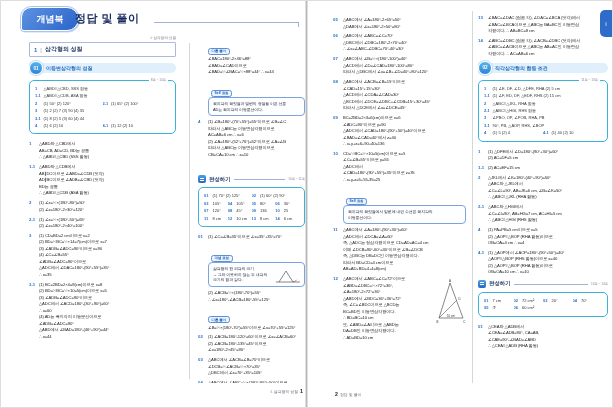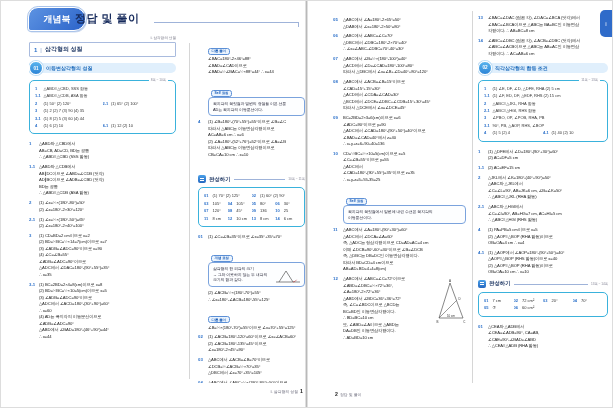--- a/index.html
+++ b/index.html
@@ -2,21 +2,21 @@
 <html><head>
 <meta charset="utf-8">
 <style>
   html,body{margin:0;padding:0;background:#e9e9e9;}
   .spread{position:relative;width:613px;height:408px;background:#fff;border:1px solid #ddd;
     box-sizing:border-box;font-family:"Liberation Sans","DejaVu Sans",sans-serif;overflow:hidden;}
   .gutter{position:absolute;left:304px;top:0;width:3px;height:408px;
     background:linear-gradient(90deg,#f2f2f2,#b9b9b9,#f2f2f2);}
   .vline{position:absolute;width:0;border-left:1px solid #d6d6d6;}
   
-  .logo{position:absolute;left:27px;top:6px;width:56px;height:22px;
+  .logo{position:absolute;left:20px;top:6px;width:56px;height:22px;
     background:linear-gradient(135deg,#5d93e2,#2b63c9);border:1.5px solid #fff;
     outline:1px solid #aac4ea;border-radius:11px 13px 13px 3px;color:#fff;font-weight:bold;
     font-size:9px;display:flex;align-items:center;justify-content:center;box-shadow:1px 1.5px 0 #ccd9ef;}
   .main-title{position:absolute;left:74px;top:10px;font-size:11px;font-weight:bold;color:#15295b;letter-spacing:.5px;}
   .title-rule{position:absolute;left:153px;top:21px;width:145px;border-top:1px solid #9fb3d9;}
   .title-rule::after{content:"";position:absolute;right:0;top:0;width:1px;height:4px;background:#9fb3d9;}
   .corner-tab{position:absolute;right:0;top:9px;width:12px;height:27px;background:#2f6bc9;
     border-radius:5px 0 0 5px;color:#fff;font-size:5px;display:flex;align-items:center;justify-content:center;}
   
   .col{position:absolute;overflow:hidden;}

